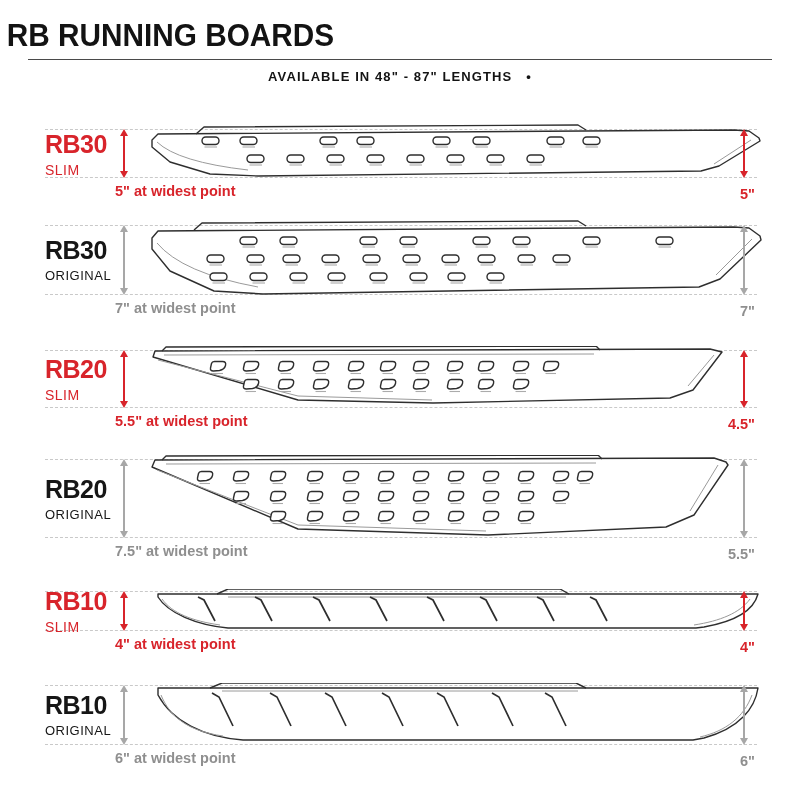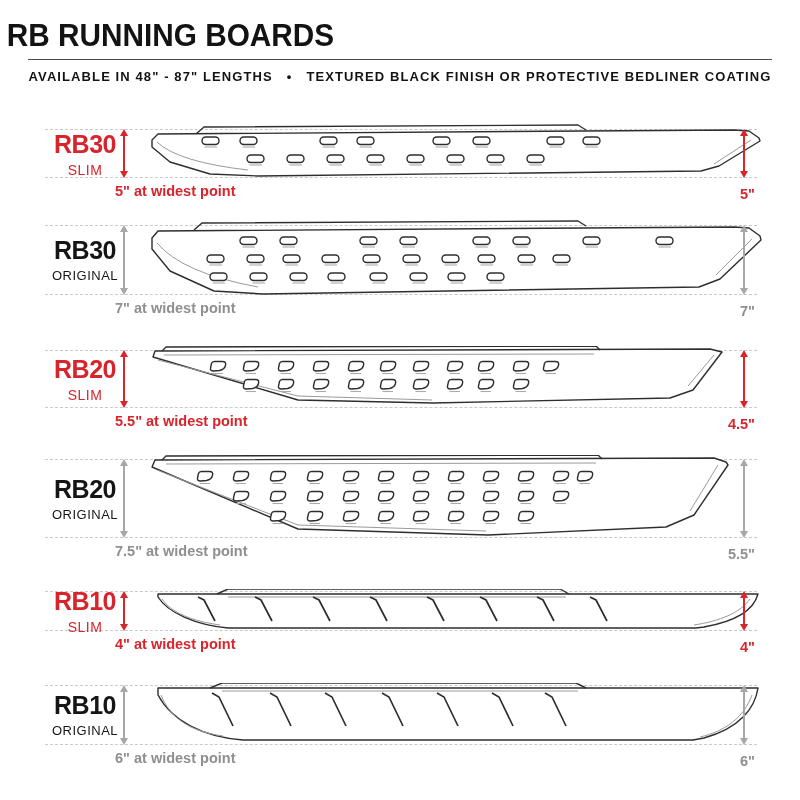--- a/index.html
+++ b/index.html
@@ -12,21 +12,21 @@
   .title{font-size:31px;font-weight:800;letter-spacing:0px;color:#131313;
          display:inline-block;transform:scaleX(.96);white-space:nowrap;}
   .rule{border:none;border-top:1.5px solid #4a4a4a;margin:5px 28px 9px 28px;}
   .subtitle{display:flex;justify-content:center;align-items:center;gap:14px;
             font-size:13px;font-weight:700;letter-spacing:1.1px;color:#131313;white-space:nowrap;}
   
   .row{position:absolute;left:45px;width:712px;}
   .dash{position:absolute;left:0;right:0;border-top:1px dashed #c9c9c9;height:0;}
   .dash.top{top:0;} .dash.bottom{bottom:0;}
   .plabel{position:absolute;left:0;width:80px;top:50%;transform:translateY(-50%);
-          text-align:center;line-height:1.05;}
+          text-align:left;line-height:1.05;}
   .plabel .model{font-size:25px;font-weight:800;letter-spacing:-.5px;}
   .plabel .variant{font-size:14px;font-weight:400;letter-spacing:.5px;margin-top:6px;}
   .row.slim .plabel{color:#d8242b;}
   .row.orig .plabel{color:#161616;}
   .varrow{position:absolute;width:2px;top:6px;bottom:6px;}
   .varrow.left{left:78px;} .varrow.right{right:12px;}
   .row.slim .varrow{background:#d8242b;color:#d8242b;}
   .row.orig .varrow{background:#a7a7a7;color:#a7a7a7;}
   .varrow::before,.varrow::after{content:"";position:absolute;left:-3px;
     border-left:4px solid transparent;border-right:4px solid transparent;}
@@ -65,21 +65,20 @@
       </g>
   </defs>
 </svg>
 
 <div class="header">
   <div class="title">RB RUNNING BOARDS</div>
   <hr class="rule">
   <div class="subtitle">
     <span>AVAILABLE IN 48" - 87" LENGTHS</span>
     <span>•</span>
-    <span>TEXTURED BLACK FINISH OR PROTECTIVE BEDLINER COATING</span>
   </div>
 </div>
 
 <section class="row slim" style="top:129px;height:49px;">
   <div class="dash top"></div>
   <div class="dash bottom"></div>
   <div class="plabel">
     <div class="model">RB30</div>
     <div class="variant">SLIM</div>
   </div>

